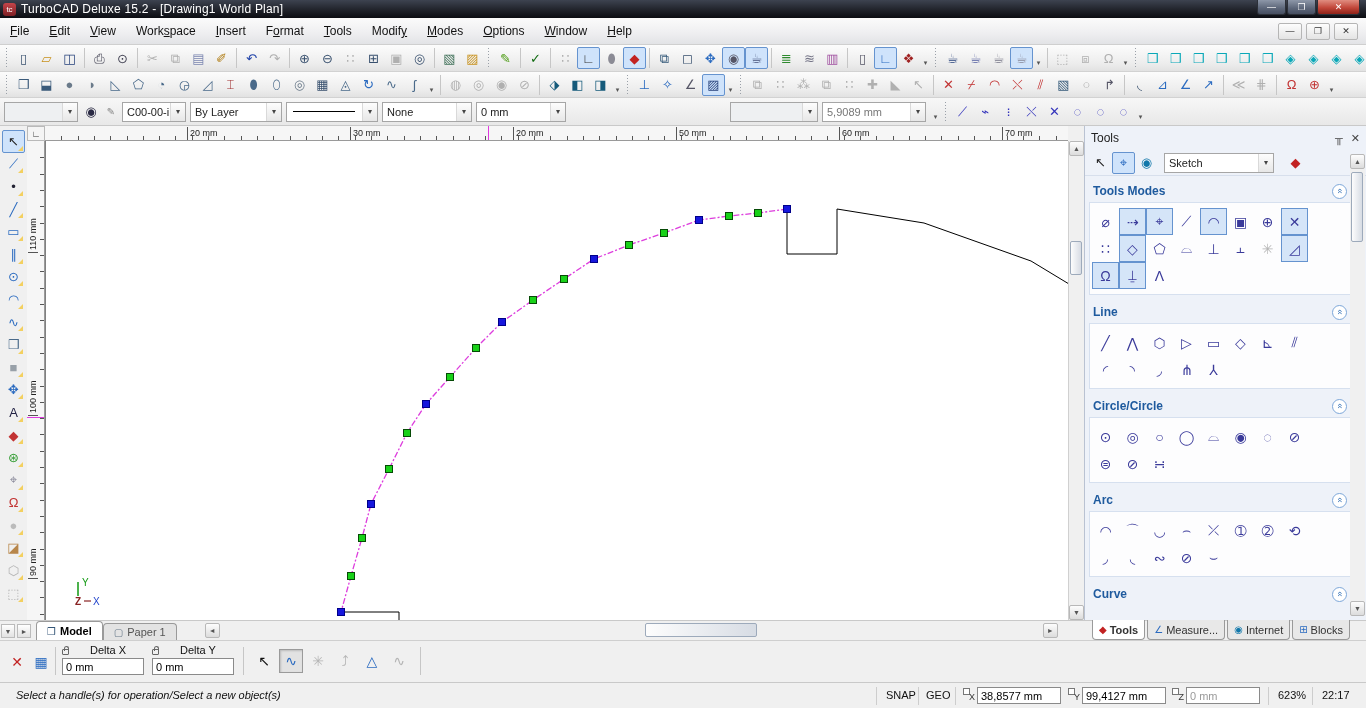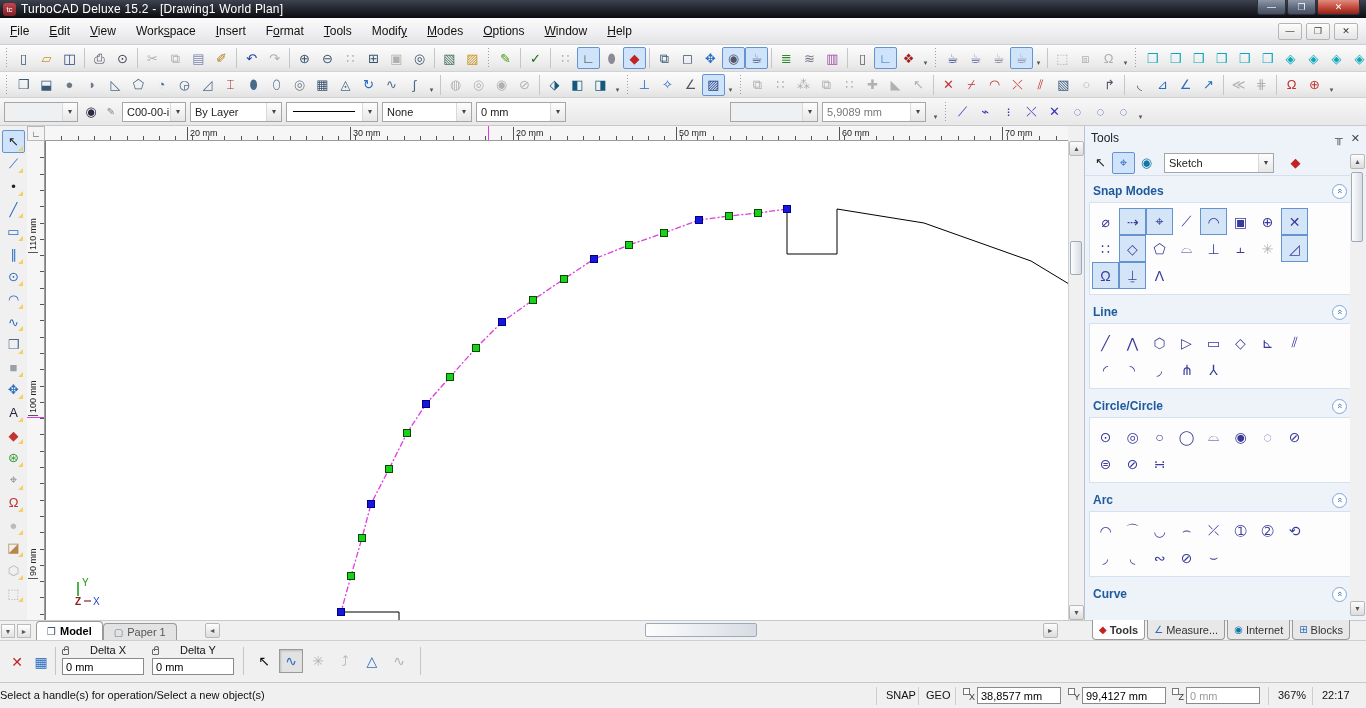--- a/index.html
+++ b/index.html
@@ -114,21 +114,21 @@
   .flabel { font-size:11px; color:#111; display:flex; align-items:center; gap:21px; }
   .padlock { width:7px; height:6px; border:1px solid #666; border-radius:1px; position:relative; display:inline-block; margin-top:3px; }
   .padlock::before { content:""; position:absolute; left:1px; top:-4px; width:3px; height:4px; border:1px solid #666; border-bottom:none; border-radius:3px 3px 0 0; }
   .fieldgrp input { margin-top:2px; width:82px; height:17px; border:1px solid #8a8a8a; font-size:11px; padding:0 3px; font-family:inherit; background:#fff; }
   .itool { position:absolute; top:8px; width:24px; height:24px; display:flex; align-items:center; justify-content:center; font-size:14px; border:1px solid transparent; }
   .itool.pressed { border-color:#9a9a9a; background:#e2e2e2; box-shadow:inset 1px 1px 2px #bbb; }
   .ivsep { position:absolute; top:6px; width:1px; height:28px; background:#c6c6c6; }
 
   
   #status { position:absolute; left:0; top:682px; width:1366px; height:26px; background:#f0f0f0; border-top:1px solid #c9c9c9; font-size:11px; color:#111; }
-  #statmsg { position:absolute; left:0; top:6px; }
+  #statmsg { position:absolute; left:16px; top:6px;font-style:italic; }
   .stxt { position:absolute; top:6px; }
   .sdiv { position:absolute; top:4px; width:1px; height:18px; background:#cdcdcd; }
   .axisbadge { position:absolute; top:5px; width:12px; height:14px; font-size:9px; color:#333; }
   .axisbadge::before { content:""; position:absolute; left:0; top:0; width:5px; height:5px; border:1px solid #777; background:#fff; }
   .axisbadge b { position:absolute; right:0; bottom:0; font-weight:normal; }
   .sfield { position:absolute; top:4px; height:17px; border:1px solid #8a8a8a; background:#fff; font-size:11px; padding:0 3px; font-family:inherit; }
   .sfield.dim { color:#9a9a9a; }
 </style>
 </head>
 <body>
@@ -825,21 +825,21 @@
           </div>
         <div id="panelbucket" style="margin-left:6px;">
             <div class="tbtn">
               <span style="color: rgb(194, 34, 34);">◆</span>
             </div>
           </div>
       </div>
       <div id="panelbody">
           <div class="section">
             <div class="sec-h">
-              <span class="t">Snap Modes</span>
+              <span class="t">Tools Modes</span>
               <span class="chev">
                 <i>«</i>
               </span>
             </div>
             <div class="sec-b">
               <div class="srow">
                 <div class="pbtn">
                   <span>⌀</span>
                 </div>
                 <div class="pbtn active">
@@ -1165,17 +1165,17 @@
     <input class="sfield" style="left: 977px; width: 84px;" readonly="" value="38,8577 mm">
     <div class="axisbadge" style="left:1068px;">
         <b>Y</b>
       </div>
     <input class="sfield" style="left: 1082px; width: 84px;" readonly="" value="99,4127 mm">
     <div class="axisbadge" style="left:1172px;">
         <b>Z</b>
       </div>
     <input class="sfield dim" style="left: 1186px; width: 74px;" readonly="" value="0 mm">
     <div class="sdiv" style="left:1268px;"></div>
-    <div class="stxt" style="left:1278px;">367%</div>
+    <div class="stxt" style="left:1278px;">623%</div>
     <div class="sdiv" style="left:1312px;"></div>
     <div class="stxt" style="left:1322px;">22:17</div>
   </div>
 </div>
 
 </body></html>

